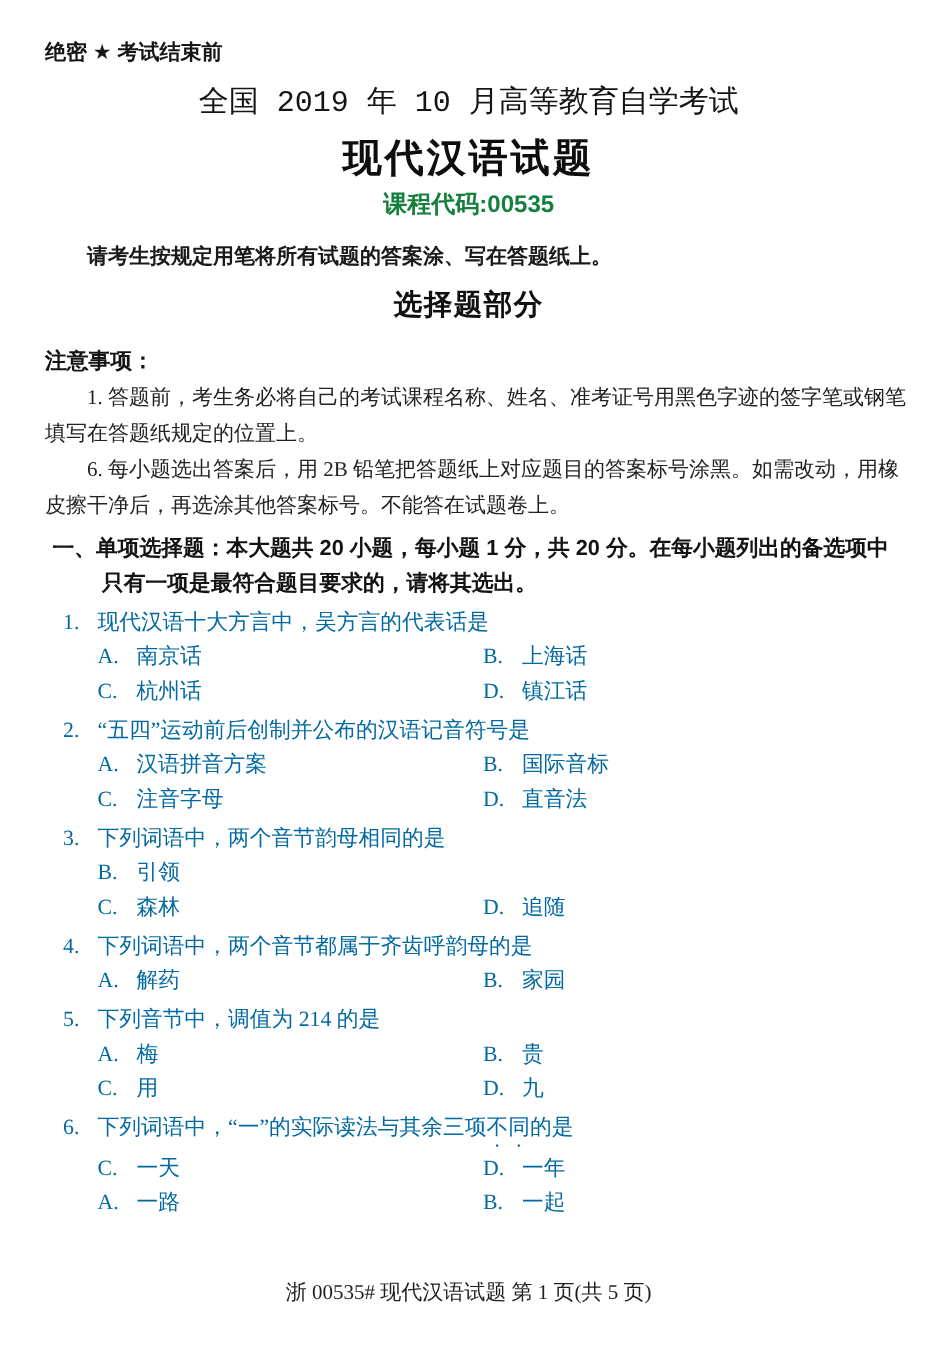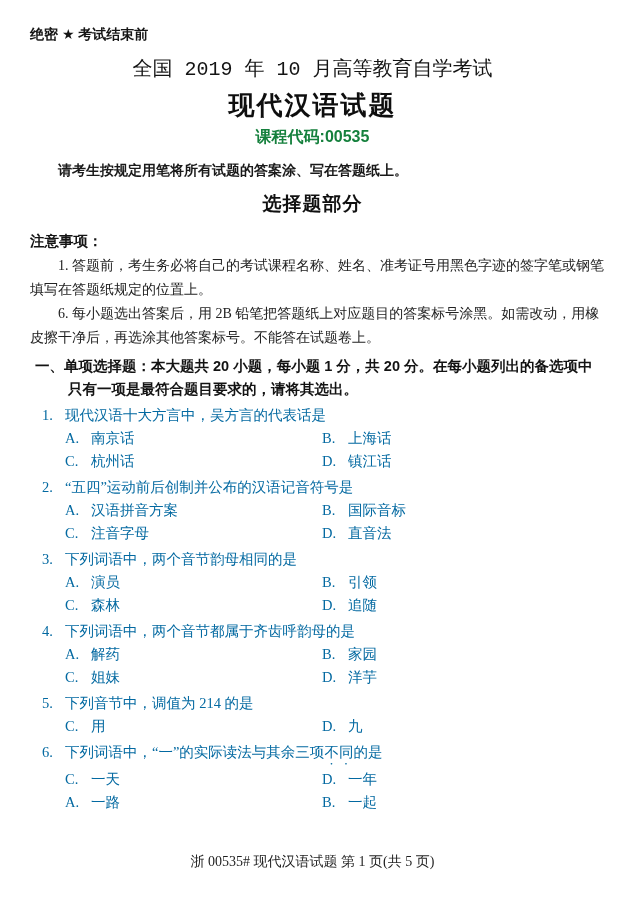--- a/index.html
+++ b/index.html
@@ -197,46 +197,45 @@
         <span class="opt"><span class="opt-label">C.</span><span>注音字母</span></span>
         <span class="opt"><span class="opt-label">D.</span><span>直音法</span></span>
       </div>
     </div>
 
     <div class="question">
       <div class="q-row">
         <span class="q-num">3.</span><span>下列词语中，两个音节韵母相同的是</span>
       </div>
       <div class="opt-row">
-        <span class="opt"><span class="opt-label">A.</span><span>演员</span></span>
         <span class="opt"><span class="opt-label">B.</span><span>引领</span></span>
       </div>
       <div class="opt-row">
         <span class="opt"><span class="opt-label">C.</span><span>森林</span></span>
         <span class="opt"><span class="opt-label">D.</span><span>追随</span></span>
       </div>
     </div>
 
     <div class="question">
       <div class="q-row">
         <span class="q-num">4.</span><span>下列词语中，两个音节都属于齐齿呼韵母的是</span>
       </div>
       <div class="opt-row">
         <span class="opt"><span class="opt-label">A.</span><span>解药</span></span>
         <span class="opt"><span class="opt-label">B.</span><span>家园</span></span>
       </div>
-      <div class="opt-row">
-        <span class="opt"><span class="opt-label">C.</span><span>姐妹</span></span>
-        <span class="opt"><span class="opt-label">D.</span><span>洋芋</span></span>
-      </div>
     </div>
 
     <div class="question">
       <div class="q-row">
         <span class="q-num">5.</span><span>下列音节中，调值为 214 的是</span>
+      </div>
+      <div class="opt-row">
+        <span class="opt"><span class="opt-label">A.</span><span>梅</span></span>
+        <span class="opt"><span class="opt-label">B.</span><span>贵</span></span>
       </div>
       <div class="opt-row">
         <span class="opt"><span class="opt-label">C.</span><span>用</span></span>
         <span class="opt"><span class="opt-label">D.</span><span>九</span></span>
       </div>
     </div>
 
     <div class="question">
       <div class="q-row">
         <span class="q-num">6.</span><span>下列词语中，“一”的实际读法与其余三项</span><span class="emph">不同</span><span>的是</span>

